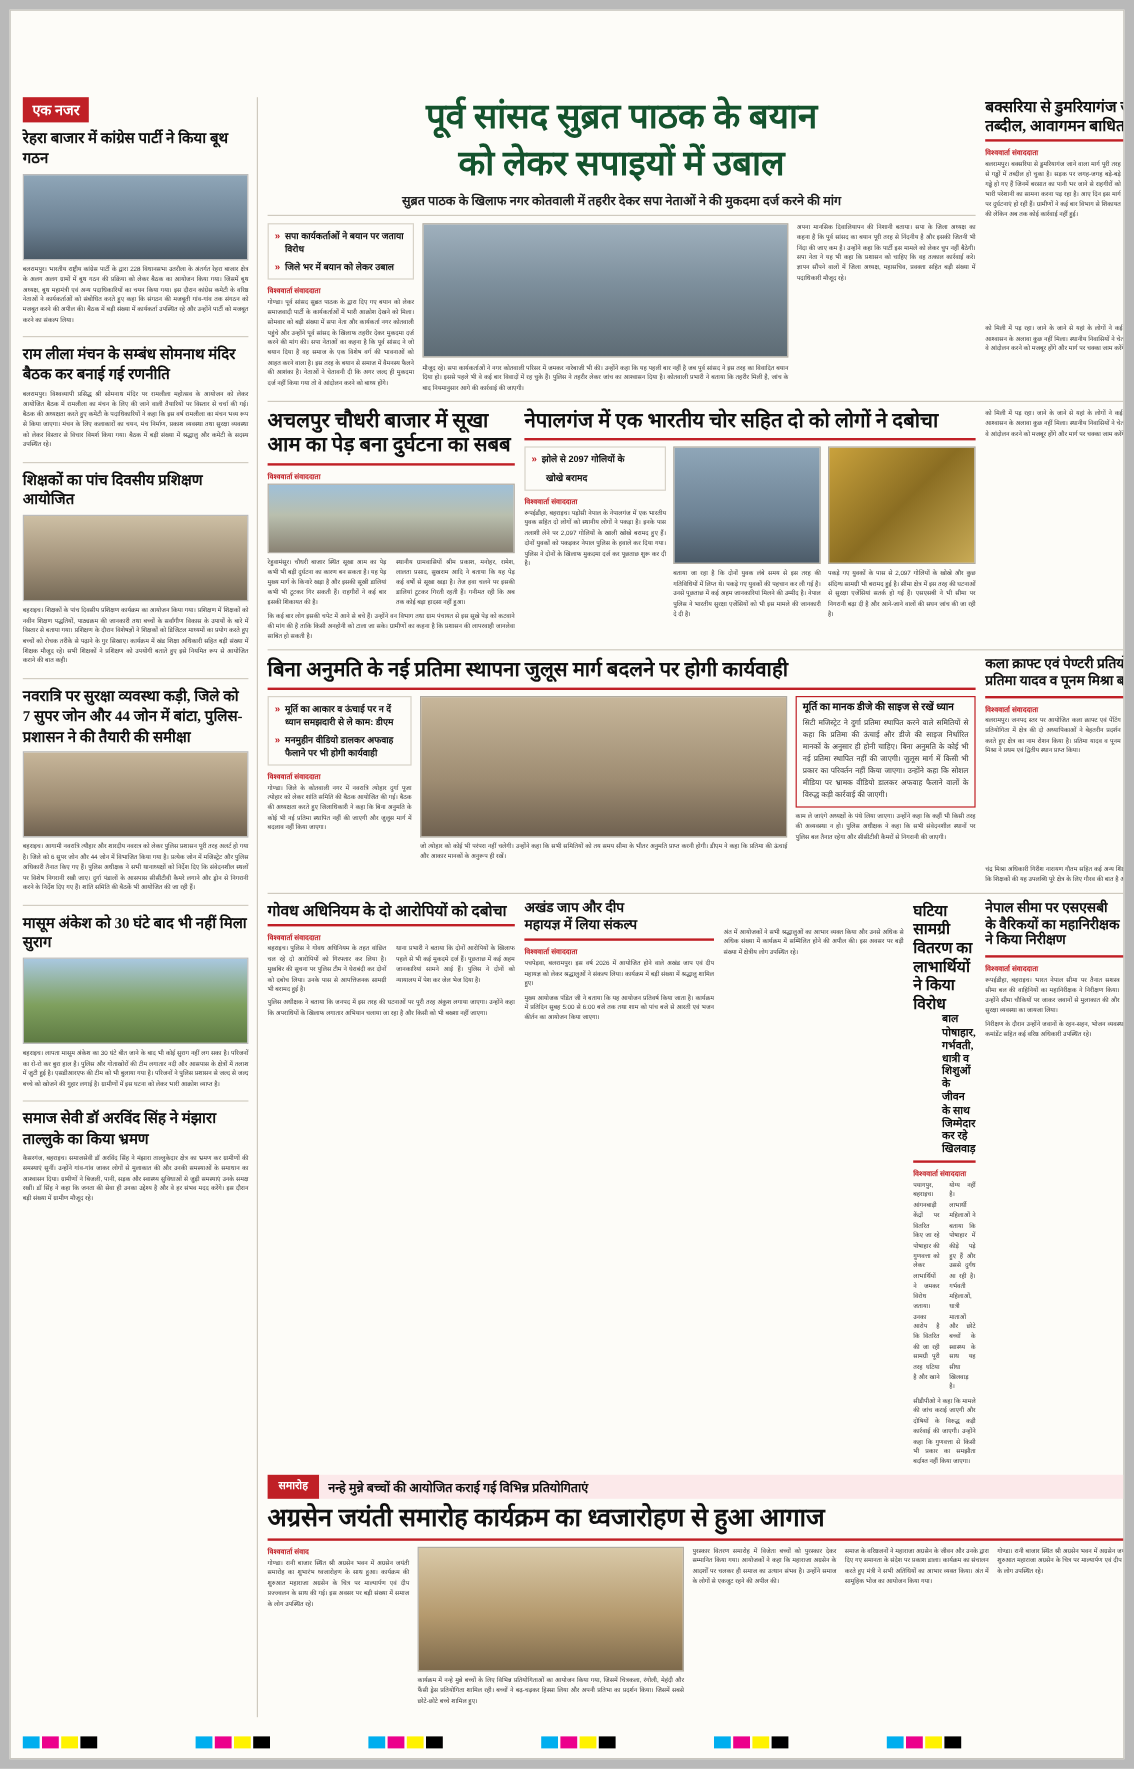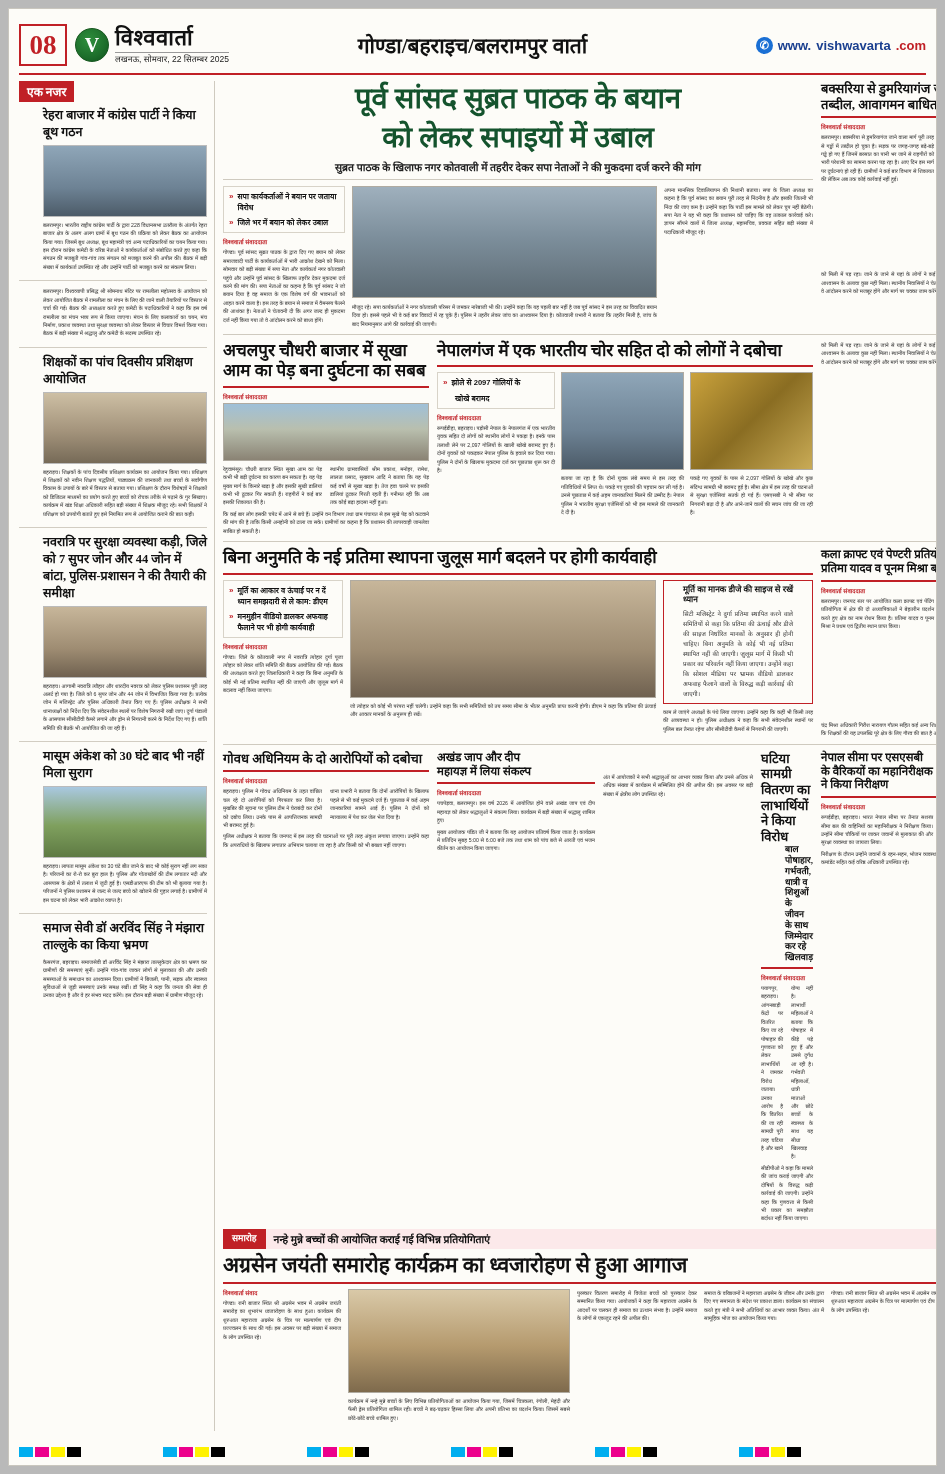--- a/index.html
+++ b/index.html
@@ -77,21 +77,21 @@
   .col-left { border-right:1px solid #cfcabf; padding-right:7px; }
   .main-area { position:relative; }
 
   
   .rail-head {
     background:#c02026; color:#fff; font-weight:bold;
     font-family:"Liberation Serif",serif;
     font-size:12px; padding:2px 8px; display:inline-block;
     margin-bottom:5px;
   }
-  .rail-item { margin-bottom: 9px; margin-left: 24px; }
+  .rail-item { margin-bottom: 9px; }
   .rail-title {
     font-family:"Liberation Serif",serif;
     font-size:12.5px; font-weight:bold; color:#111; line-height:1.35;
     margin-bottom:4px;
   }
   .rail-photo {
     width:100%; height:72px; margin:4px 0 4px 0;
     border:1px solid #bbb;
   }
   .txt {
@@ -127,21 +127,21 @@
     line-height:1.2;
   }
   .h-xl { font-size:17px; }
   .h-lg { font-size:17px; }
   .h-md { font-size:13px; }
   .h-sm { font-size:11.5px; }
   .redline { height:2px; background:#c02026; margin:4px 0 5px 0; }
   .thinline { border-top:1px solid #cfcabf; margin:6px 0; }
 
   .box-red {
-    border:1px solid #c02026; padding:4px 19px;
+    border:1px solid #c02026; padding:4px 5px;
     font-size:6.2px; line-height:1.6; text-align:justify; color:#333;
   }
   .box-red .bx-title {
     font-size:8.4px; font-weight:bold; color:#111; margin-bottom:3px;
     font-family:"Liberation Serif",serif; line-height:1.3;
   }
   .tag {
     background:#c02026;color:#fff;font-size:9px;font-weight:bold;
     padding:2px 9px;display:inline-block;font-family:"Liberation Serif",serif;
   }
@@ -166,51 +166,35 @@
   .ph.portrait { background:linear-gradient(180deg,#8fa6b8 0%,#6d8294 60%,#4c5b68 100%); }
   .ph.bullets { background:linear-gradient(135deg,#caa23c 0%,#8a6d22 50%,#c9ab56 100%); }
   .ph.indoor { background:linear-gradient(180deg,#cdbfa4 0%,#a3937b 55%,#766a57 100%); }
   .ph.kids { background:linear-gradient(180deg,#d9c9a8 0%,#b59a6e 55%,#7e6a4c 100%); }
 </style>
 </head>
 <body>
 
 <div class="page">
 
-  <div class="masthead">
-    <div class="pagenum">08</div>
-    <div class="logo-wrap">
-      <div class="logo-mark">V</div>
-      <div class="brand">
-        <div class="brand-name">विश्ववार्ता</div>
-        <div class="brand-sub">लखनऊ,  सोमवार, 22 सितम्बर 2025</div>
-      </div>
-    </div>
-    <div class="edition-title">गोण्डा/बहराइच/बलरामपुर वार्ता</div>
-    <div class="site-url">
-      <span class="globe">✆</span>
-      <span>www.</span>
-        <span>vishwavarta</span>
-        <span class="dom">.com</span>
-    </div>
-  </div>
 
   <div class="body-grid">
 
     <div class="col-left">
       <div class="rail-head">एक नजर</div>
 
       <div class="rail-item">
         <div class="rail-title">रेहरा बाजार में कांग्रेस पार्टी ने किया बूथ गठन</div>
         <div class="rail-photo ph portrait"></div>
         <div class="txt">बलरामपुर। भारतीय राष्ट्रीय कांग्रेस पार्टी के द्वारा 228 विधानसभा उतरौला के अंतर्गत रेहरा बाजार क्षेत्र के अलग अलग ग्रामों में बूथ गठन की प्रक्रिया को लेकर बैठक का आयोजन किया गया। जिसमें बूथ अध्यक्ष, बूथ महामंत्री एवं अन्य पदाधिकारियों का चयन किया गया। इस दौरान कांग्रेस कमेटी के वरिष्ठ नेताओं ने कार्यकर्ताओं को संबोधित करते हुए कहा कि संगठन की मजबूती गांव-गांव तक संगठन को मजबूत करने की अपील की। बैठक में बड़ी संख्या में कार्यकर्ता उपस्थित रहे और उन्होंने पार्टी को मजबूत करने का संकल्प लिया।</div>
       </div>
       <div class="rule"></div>
 
       <div class="rail-item">
+        <div class="rail-title">राम लीला मंचन के सम्बंध सोमनाथ मंदिर बैठक कर बनाई गई रणनीति</div>
         <div class="txt">बलरामपुर। विश्वव्यापी प्रसिद्ध श्री सोमनाथ मंदिर पर रामलीला महोत्सव के आयोजन को लेकर आयोजित बैठक में रामलीला का मंचन के लिए की जाने वाली तैयारियों पर विस्तार से चर्चा की गई। बैठक की अध्यक्षता करते हुए कमेटी के पदाधिकारियों ने कहा कि इस वर्ष रामलीला का मंचन भव्य रूप से किया जाएगा। मंचन के लिए कलाकारों का चयन, मंच निर्माण, प्रकाश व्यवस्था तथा सुरक्षा व्यवस्था को लेकर विस्तार से विचार विमर्श किया गया। बैठक में बड़ी संख्या में श्रद्धालु और कमेटी के सदस्य उपस्थित रहे।</div>
       </div>
       <div class="rule"></div>
 
       <div class="rail-item">
         <div class="rail-title">शिक्षकों का पांच दिवसीय प्रशिक्षण आयोजित</div>
         <div class="rail-photo ph indoor"></div>
         <div class="txt">बहराइच। शिक्षकों के पांच दिवसीय प्रशिक्षण कार्यक्रम का आयोजन किया गया। प्रशिक्षण में शिक्षकों को नवीन शिक्षण पद्धतियों, पाठ्यक्रम की जानकारी तथा बच्चों के सर्वांगीण विकास के उपायों के बारे में विस्तार से बताया गया। प्रशिक्षण के दौरान विशेषज्ञों ने शिक्षकों को डिजिटल माध्यमों का प्रयोग करते हुए बच्चों को रोचक तरीके से पढ़ाने के गुर सिखाए। कार्यक्रम में खंड शिक्षा अधिकारी सहित बड़ी संख्या में शिक्षक मौजूद रहे। सभी शिक्षकों ने प्रशिक्षण को उपयोगी बताते हुए इसे नियमित रूप से आयोजित कराने की बात कही।</div>
       </div>
       <div class="rule"></div>

